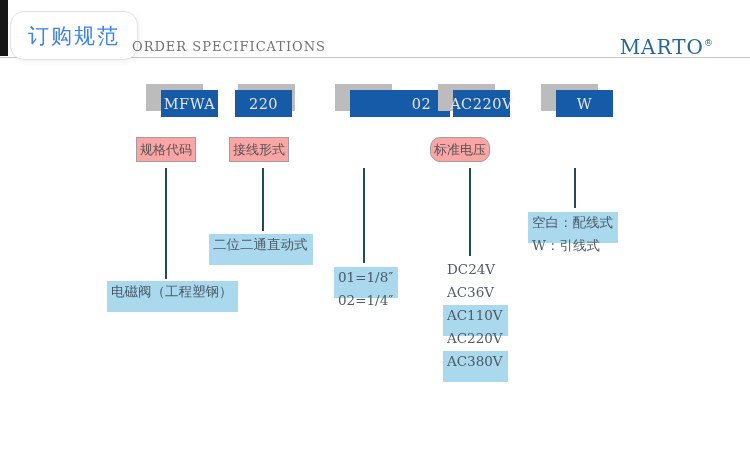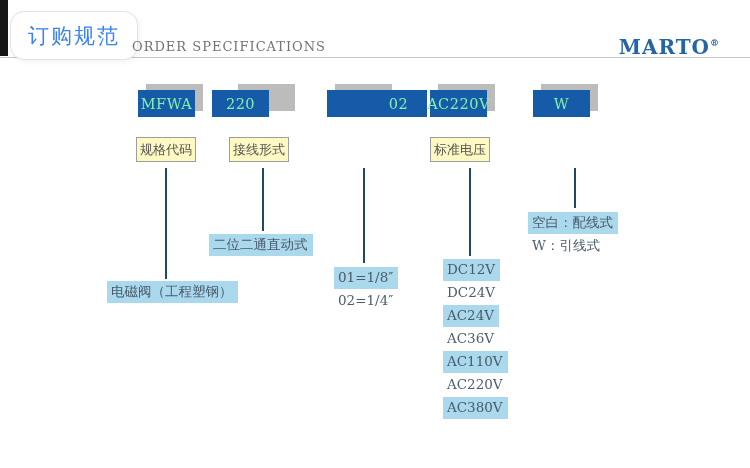--- a/index.html
+++ b/index.html
@@ -14,46 +14,47 @@
     background:#fff;border:1px solid #e2e2e2;border-radius:14px;
     box-shadow:2px 2px 5px rgba(0,0,0,0.05);
     display:flex;align-items:center;justify-content:center;z-index:2;
   }
   .title-cn{font-size:21px;color:#3b82f6;letter-spacing:2px;}
   .title-en{
     position:absolute;left:132px;top:39px;font-size:13px;color:#737373;
     letter-spacing:1px;z-index:2;
   }
   .brand{
-    position:absolute;right:30px;top:35px;font-size:20px;font-weight:bold;
+    position:absolute;right:36px;top:35px;font-size:20px;font-weight:normal;
     color:#2565a5;letter-spacing:1px;z-index:2;
   }
   .brand sup{font-size:9px;vertical-align:super;}
   .header-rule{position:absolute;left:0;top:57px;width:750px;height:1px;background:#c6c6c6;}
   
   .diagram{position:absolute;left:0;top:0;width:750px;height:468px;}
   .code-shadow{
     position:absolute;top:84px;width:57px;height:27px;background:#bcbcbc;
   }
   .code-box{
     position:absolute;top:90px;width:57px;height:27px;background:#155ba8;
-    color:#86efac;font-size:14.5px;display:flex;align-items:center;justify-content:center;
+    color:#e5e5e5;font-size:14.5px;display:flex;align-items:center;justify-content:center;
     letter-spacing:0.5px;
+    margin-left:23px;
   }
   .label-box{
-    position:absolute;top:137px;width:58px;height:23px;background:#fef9c3;
+    position:absolute;top:137px;width:58px;height:23px;background:#fca5a5;
     border:1px solid #9e9e9e;color:#555555;font-size:13px;
     display:flex;align-items:center;justify-content:center;
     font-family:"Liberation Sans","DejaVu Sans",sans-serif;
   }
   .vline{position:absolute;width:2px;background:#1e4b5f;}
   .items{position:absolute;}
   .item-row{height:23px;line-height:21px;white-space:nowrap;}
   .item-row span{
-    display:inline-block;font-size:13.5px;color:#4e5d6b;padding:0 5px 1px 4px;
+    display:inline-block;font-size:13.5px;color:#4e5d6b;padding:0 5px 10px 4px;
   }
   .item-row span.hl{background:#aad9ee;color:#4a5a66;}
 </style>
 </head>
 <body>
 
 <div class="page">
 
   <div class="left-bar"></div>
 
@@ -84,26 +85,24 @@
       </div>
       <div class="code-shadow" style="left: 335px;"></div>
       <div class="code-box" style="left: 327px; padding-left: 43px;">02</div>
       <div class="vline" style="left: 363px; top: 168px; height: 95px;"></div>
       <div class="items" style="left: 334px; top: 266px;">
         <div class="item-row"><span class="hl">01=1/8″</span></div>
         <div class="item-row"><span>02=1/4″</span></div>
       </div>
       <div class="code-shadow" style="left: 438px;"></div>
       <div class="code-box" style="left: 430px;">AC220V</div>
-      <div class="label-box" style="left: 430px;">标准电压</div>
+      <div class="label-box" style="left: 430px; border-radius: 10px;">标准电压</div>
       <div class="vline" style="left: 469px; top: 168px; height: 88px;"></div>
       <div class="items" style="left: 443px; top: 258px;">
-        <div class="item-row"><span class="hl">DC12V</span></div>
         <div class="item-row"><span>DC24V</span></div>
-        <div class="item-row"><span class="hl">AC24V</span></div>
         <div class="item-row"><span>AC36V</span></div>
         <div class="item-row"><span class="hl">AC110V</span></div>
         <div class="item-row"><span>AC220V</span></div>
         <div class="item-row"><span class="hl">AC380V</span></div>
       </div>
       <div class="code-shadow" style="left: 541px;"></div>
       <div class="code-box" style="left: 533px;">W</div>
       <div class="vline" style="left: 574px; top: 168px; height: 40px;"></div>
       <div class="items" style="left: 528px; top: 211px;">
         <div class="item-row"><span class="hl">空白：配线式</span></div>

